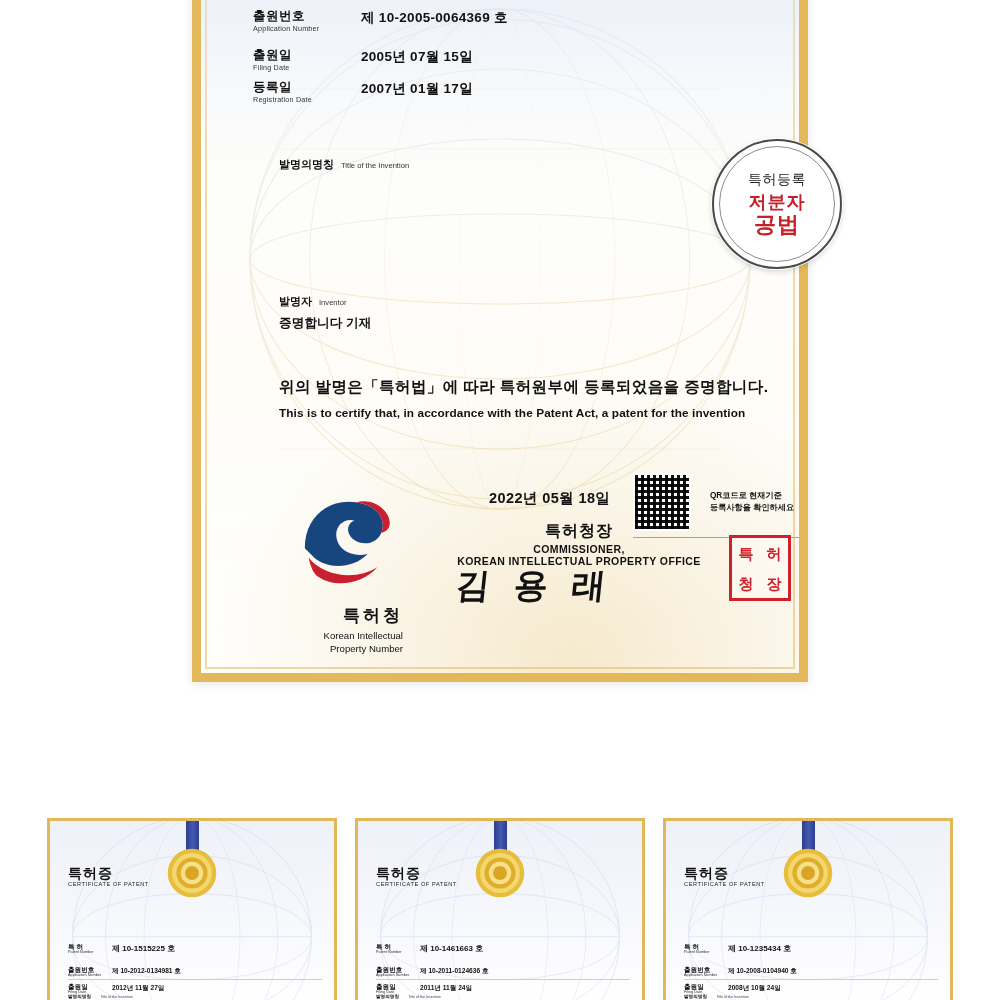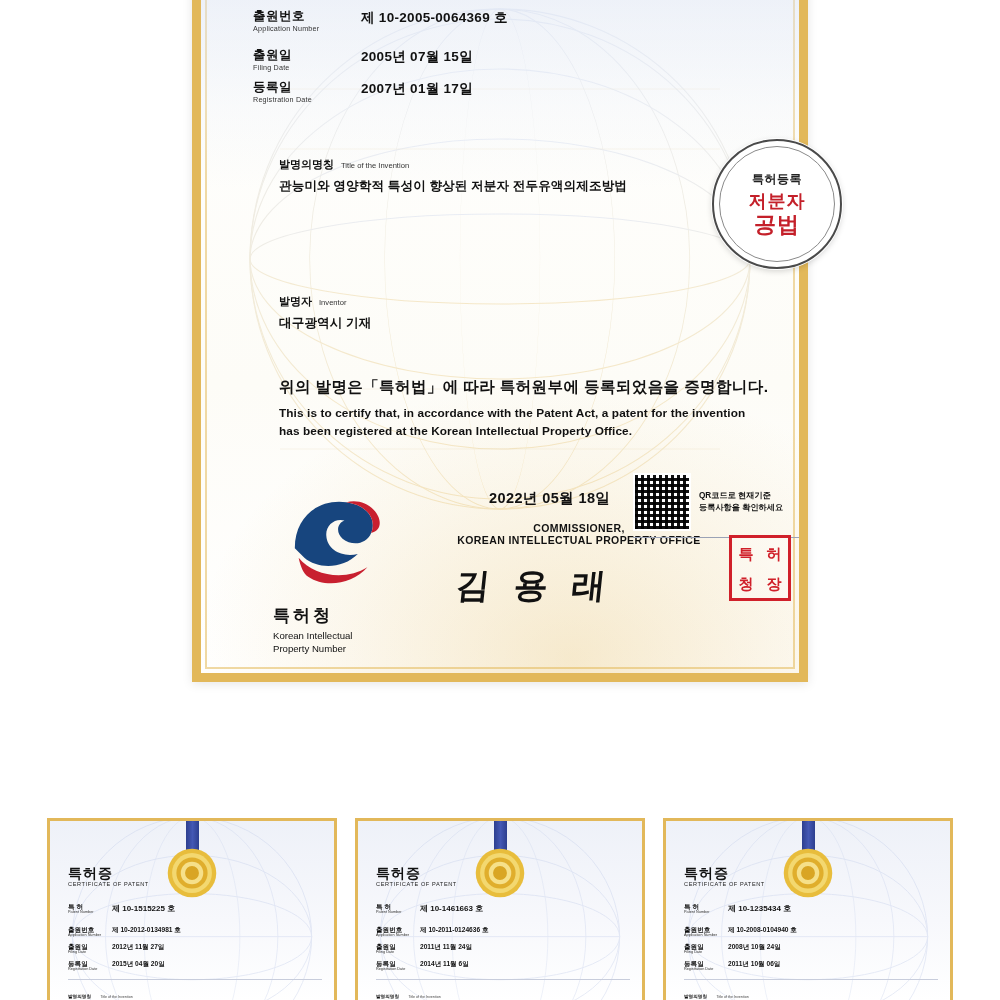--- a/index.html
+++ b/index.html
@@ -190,21 +190,21 @@
     letter-spacing: 6px;
     transform: skewX(-6deg);
   }
 
   
   .kipo {
     position: absolute;
     left: 72px;
     top: 540px;
     width: 130px;
-    text-align: left;
+    text-align: right;
   }
   .kipo .name-ko {
     font-size: 17px;
     font-weight: 700;
     color: #111;
     letter-spacing: 3px;
     margin-top: 6px;
   }
   .kipo .name-en {
     font-size: 9.6px;
@@ -213,21 +213,21 @@
     margin-top: 3px;
   }
 
   
   .qr-wrap {
     position: absolute;
     left: 432px;
     top: 524px;
     display: flex;
     align-items: center;
-    gap: 8px;
+    gap: 19px;
   }
   .qr {
     width: 54px;
     height: 54px;
     background:
       repeating-linear-gradient(90deg, #111 0 3px, #fff 3px 6px),
       repeating-linear-gradient(0deg, #111 0 3px, #fff 3px 6px);
     background-blend-mode: multiply;
     border: 2px solid #fff;
   }
@@ -277,22 +277,22 @@
     background: #ffffff;
     border: 2px solid #4a4a4a;
     box-shadow: 0 0 0 1px #ffffff, 0 2px 6px rgba(0,0,0,0.18);
     display: flex;
     flex-direction: column;
     align-items: center;
     justify-content: center;
     z-index: 40;
   }
   .badge .b1 {
-    font-size: 12px;
-    font-weight: 700;
+    font-size: 14px;
+    font-weight: 400;
     color: #222;
     letter-spacing: 0.5px;
   }
   .badge .b2 {
     font-size: 18px;
     font-weight: 700;
     color: #c4202a;
     letter-spacing: 1px;
     margin-top: 3px;
     line-height: 1.15;
@@ -371,21 +371,22 @@
     left: 18px;
     top: 60px;
     font-size: 5.6px;
     color: #222;
     letter-spacing: 0.6px;
   }
   .thumb .trow {
     position: absolute;
     left: 18px;
     display: flex;
-    align-items: flex-start;
+    align-items: center;
+    margin-top: 40px;
   }
   .thumb .tlbl { width: 44px; flex: 0 0 44px; }
   .thumb .tlbl .ko { font-size: 6.6px; font-weight: 700; color: #111; line-height: 1.1; }
   .thumb .tlbl .en { font-size: 3.8px; color: #333; }
   .thumb .tval { font-size: 6.6px; font-weight: 700; color: #111; white-space: nowrap; }
   .thumb .tval.big { font-size: 8px; }
   .thumb .tsect-lbl { font-size: 4.6px; font-weight: 700; color: #111; }
   .thumb .tsect-en { font-size: 3.6px; color: #444; margin-left: 5px; }
   .thumb .tdivider {
     position: absolute;
@@ -453,40 +454,39 @@
           <div class="en">Registration Date</div>
         </div>
         <div class="val">2007년 01월 17일</div>
       </div>
 
       <div style="position:absolute; left:78px; top:208px; width:470px;">
         <div class="inline-label">
           <span class="ko">발명의명칭</span>
           <span class="en">Title of the Invention</span>
         </div>
-        <div class="block-text">관능미와 영양학적 특성이 향상된 저분자 전두유액의제조방법</div>
       </div>
 
 
       <div style="position:absolute; left:78px; top:345px; width:470px;">
         <div class="inline-label">
           <span class="ko">발명자</span>
           <span class="en">Inventor</span>
         </div>
-        <div class="block-text">대구광역시 기재</div>
+        <div class="block-text">증명합니다 기재</div>
       </div>
 
       <div class="certify-ko">위의 발명은「특허법」에 따라 특허원부에 등록되었음을 증명합니다.</div>
       <div class="certify-en">
         <div>This is to certify that, in accordance with the Patent Act, a patent for the invention</div>
-        <div>has been registered at the Korean Intellectual Property Office.</div>
       </div>
 
       <div class="issue-date">2022년 05월 18일</div>
       <div class="commissioner">
+        <div class="t1">특허청장</div>
         <div class="t2">COMMISSIONER,</div>
         <div class="t3">KOREAN INTELLECTUAL PROPERTY OFFICE</div>
       </div>
       <div class="signature">김 용 래</div>
 
       <div class="kipo">
         <svg viewBox="0 0 120 110" width="120" height="105">
           <g>
             <path d="M20 62 C20 28 46 10 74 14 C96 17 106 32 100 46 C95 58 80 60 70 52 C63 46 64 36 72 33 C62 30 52 38 53 49 C54 64 70 72 86 68 C70 84 44 84 30 72 Z" fill="#17457e"></path>
             <path d="M24 72 C40 92 74 96 96 82 C80 100 52 104 34 92 C29 89 26 81 24 72 Z" fill="#c8202f"></path>

